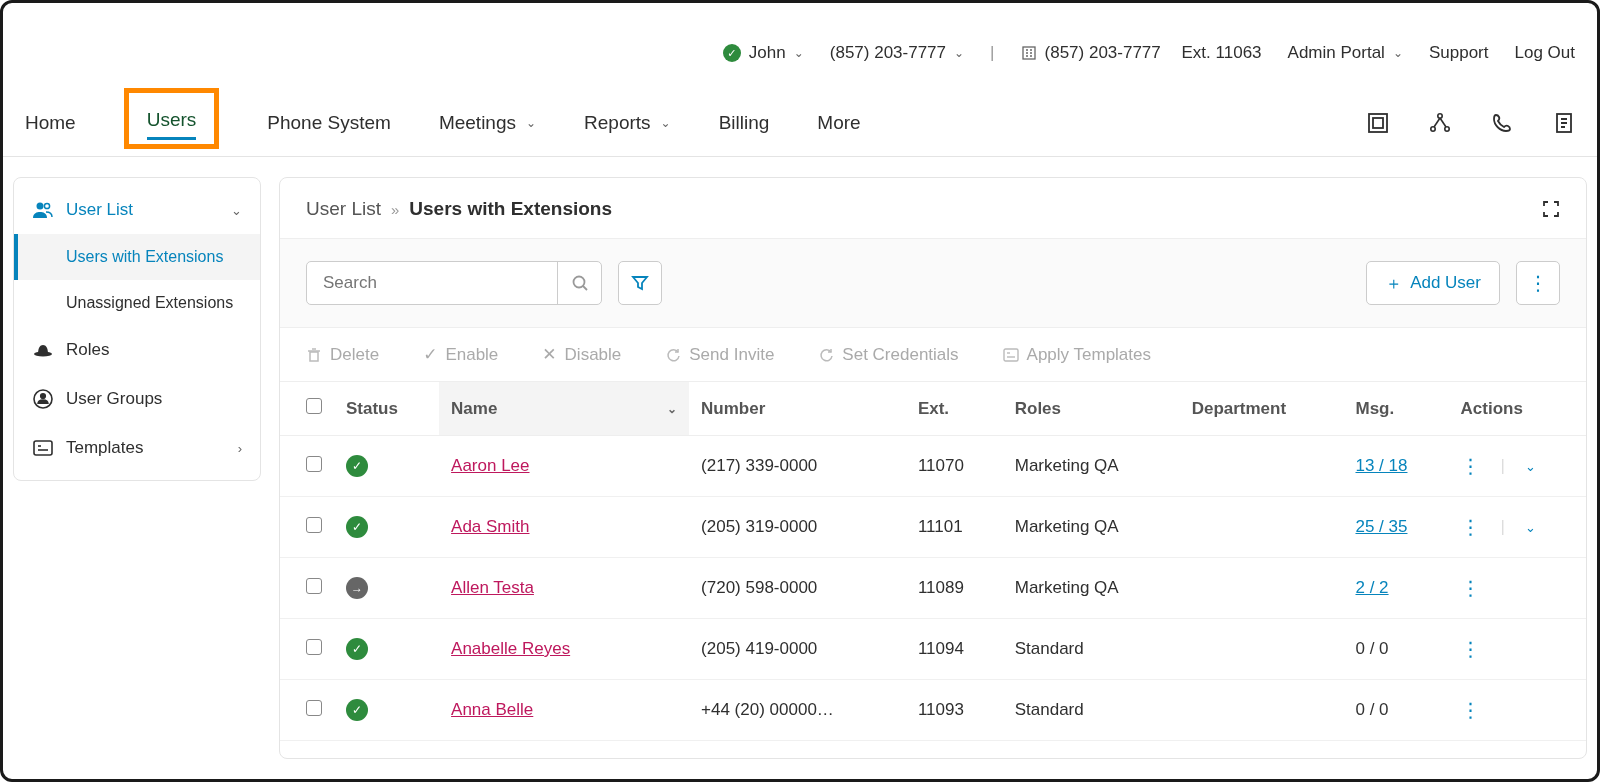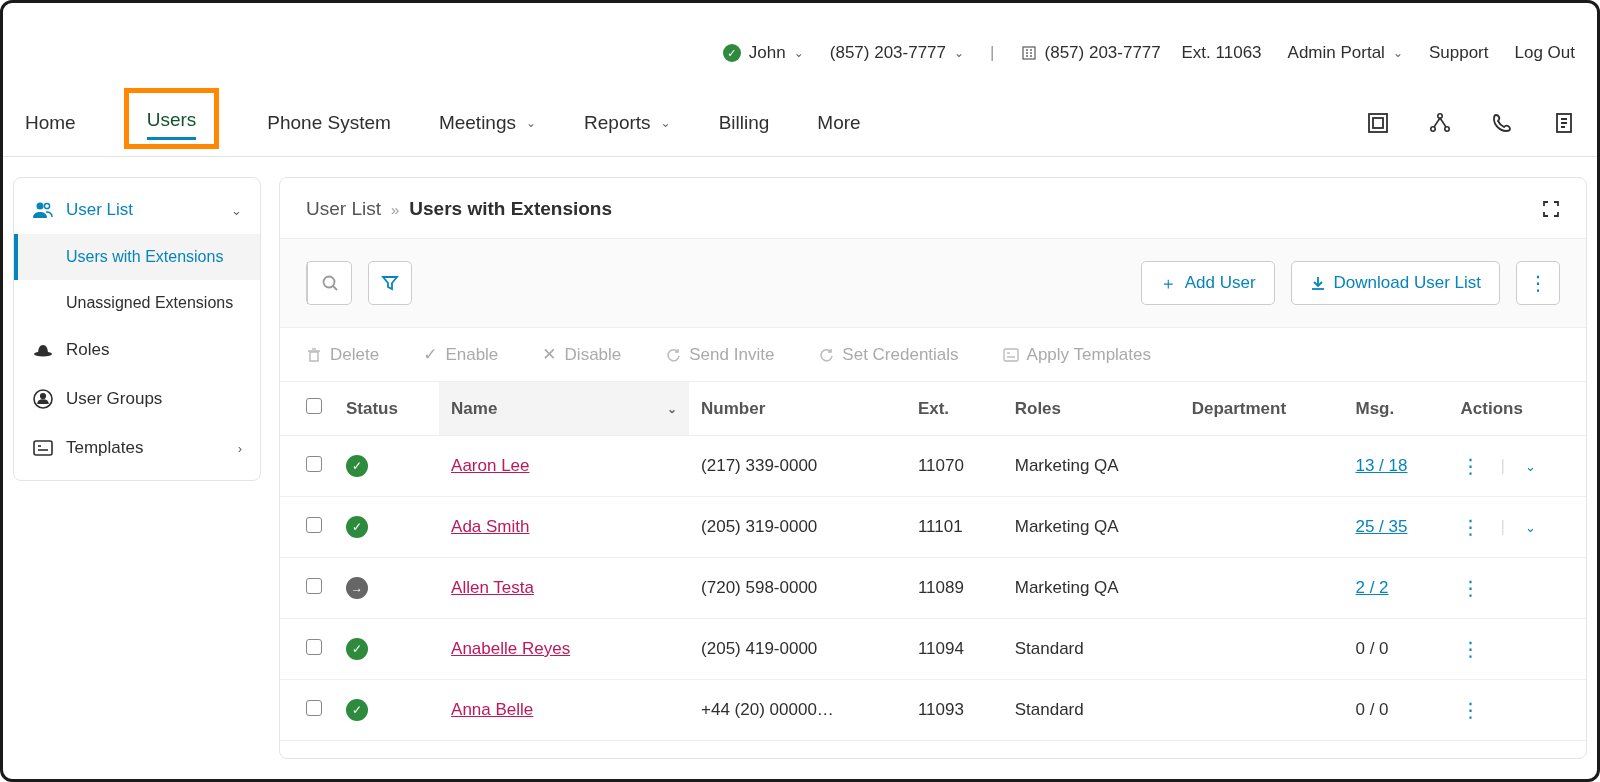--- a/index.html
+++ b/index.html
@@ -245,46 +245,37 @@
             <path d="M2 6 L2 2 L6 2"></path>
             <path d="M16 6 L16 2 L12 2"></path>
             <path d="M2 12 L2 16 L6 16"></path>
             <path d="M16 12 L16 16 L12 16"></path>
           </svg>
       </span>
     </div>
 
     <div class="toolbar">
       <div class="search-wrap">
+        <input type="text" placeholder="Search" style="">
         <span class="sbtn">
           <svg width="18" height="18" viewBox="0 0 18 18" fill="none" stroke="#999" stroke-width="1.8">
               <circle cx="8" cy="8" r="5.5"></circle>
               <line x1="12" y1="12" x2="16" y2="16"></line>
             </svg>
         </span>
       </div>
       <span class="filter-btn">
         <svg width="18" height="18" viewBox="0 0 18 18" fill="none" stroke="#0684BC" stroke-width="1.8">
             <path d="M2 3 L16 3 L11 9 L11 15 L7 13 L7 9 Z"></path>
           </svg>
       </span>
       <span class="tb-spacer"></span>
       <span class="btn">
         <span>＋</span>
         <span>Add User</span>
-      </span>
-      <span class="btn">
-        <span>
-          <svg width="16" height="16" viewBox="0 0 16 16" fill="none" stroke="#0684BC" stroke-width="1.8">
-              <line x1="8" y1="2" x2="8" y2="10"></line>
-              <path d="M4 7 L8 11 L12 7"></path>
-              <line x1="2" y1="14" x2="14" y2="14"></line>
-            </svg>
-        </span>
-        <span>Download User List</span>
       </span>
       <span class="btn more-btn">
         <span style="color:#0684BC;font-size:20px;">⋮</span>
       </span>
     </div>
 
     <div class="bulk-actions">
       <span class="ba">
         <span>
             <svg width="16" height="16" viewBox="0 0 16 16" fill="none" stroke="#bbb" stroke-width="1.5">

